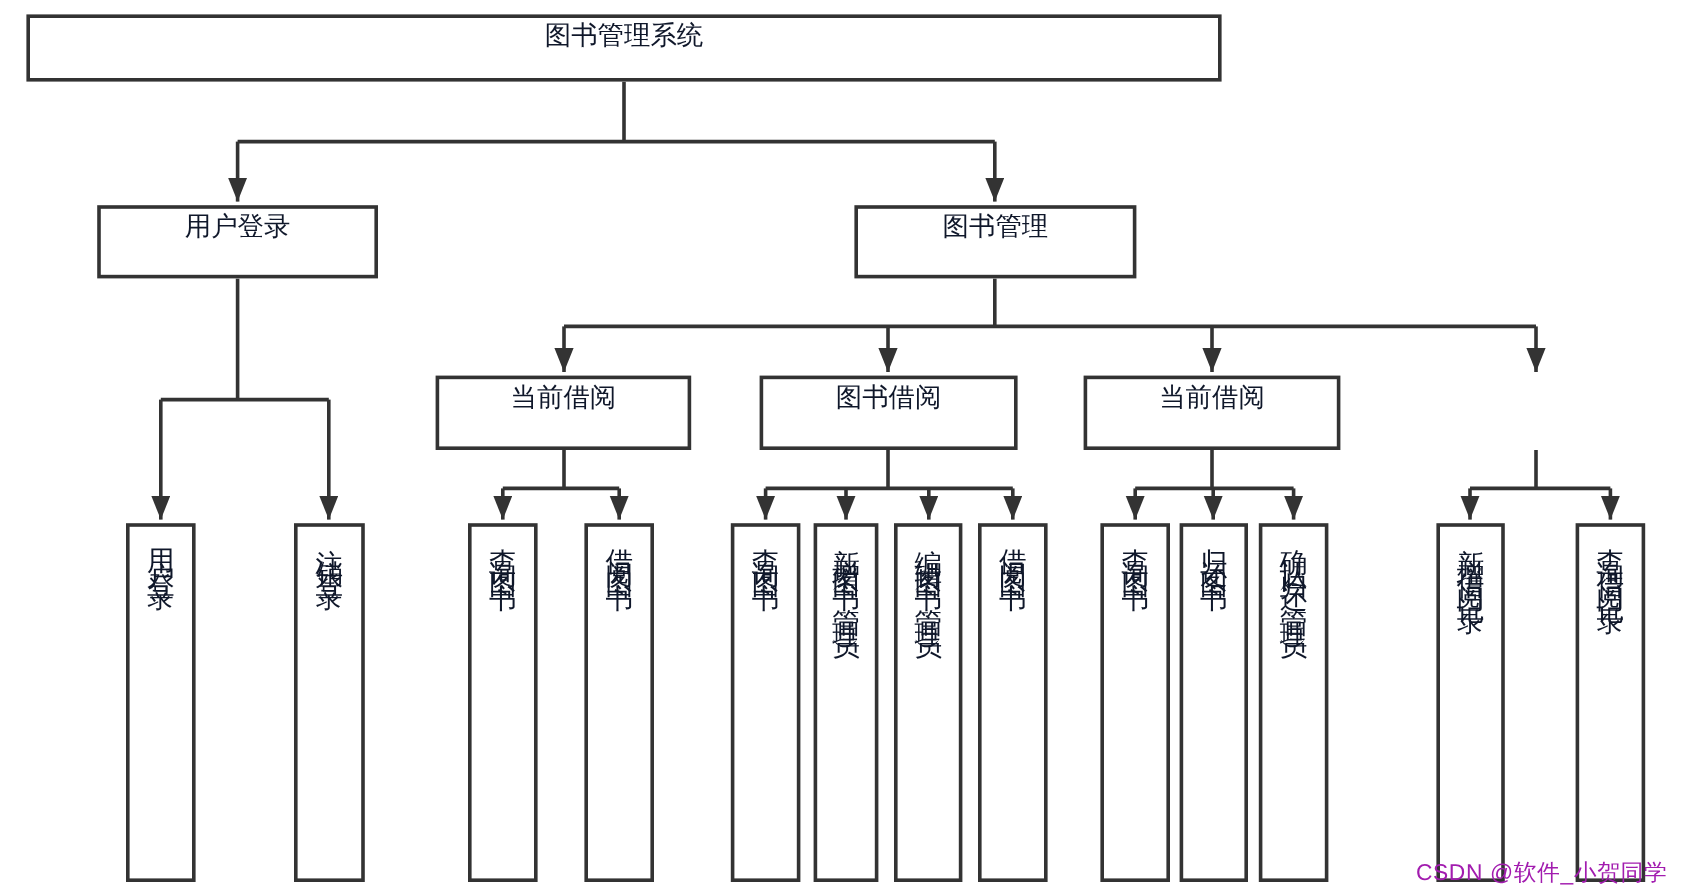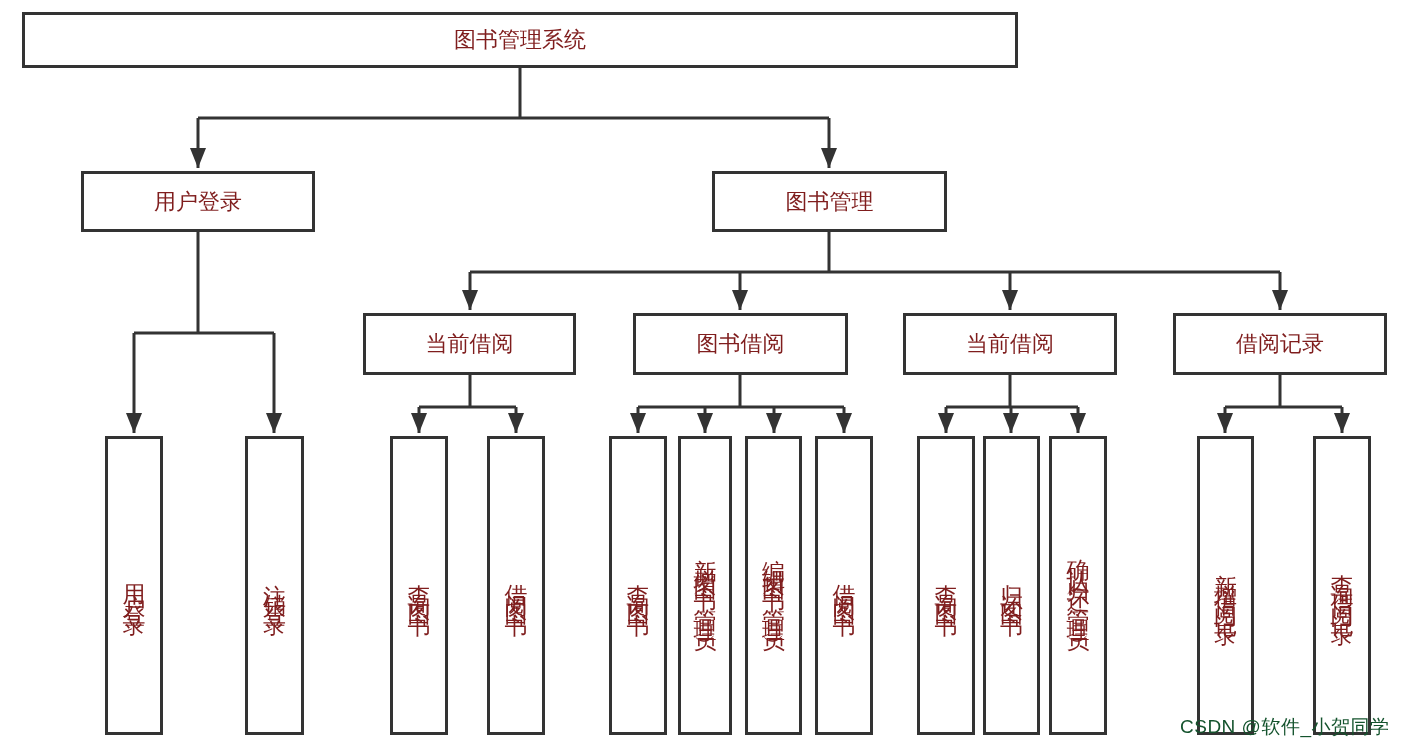--- a/index.html
+++ b/index.html
@@ -27,41 +27,41 @@
     stroke: #333333;
     stroke-width: 3;
     fill: none;
   }
   .node {
     position: absolute;
     box-sizing: border-box;
     border: 3px solid #333333;
     background: #ffffff;
     display: flex;
-    align-items: center;
+    align-items: flex-start;
     justify-content: center;
-    color: #7f1d1d;
+    color: #0f172a;
   }
   .h .lbl {
     font-size: 22px;
     white-space: nowrap;
   }
   .v .lbl {
     writing-mode: vertical-rl;
     text-orientation: mixed;
     font-size: 23px;
     line-height: 1;
     letter-spacing: 10px;
   }
   .watermark {
     position: absolute;
     left: 1180px;
     top: 714px;
     font-size: 19px;
-    color: #14532d;
+    color: #a21caf;
     letter-spacing: 0.5px;
     white-space: nowrap;
     z-index: 5;
   }
 </style>
 </head>
 <body>
 
 <div class="canvas">
 
@@ -119,23 +119,20 @@
 
   <div class="node h" style="left:363px;top:313px;width:213px;height:62px">
     <span class="lbl">当前借阅</span>
   </div>
   <div class="node h" style="left:903px;top:313px;width:214px;height:62px">
     <span class="lbl">当前借阅</span>
   </div>
   <div class="node h" style="left:633px;top:313px;width:215px;height:62px">
     <span class="lbl">图书借阅</span>
   </div>
-  <div class="node h" style="left:1173px;top:313px;width:214px;height:62px">
-    <span class="lbl">借阅记录</span>
-  </div>
 
   <div class="node v" style="left:105px;top:436px;width:58px;height:299px">
     <span class="lbl">用户登录</span>
   </div>
   <div class="node v" style="left:245px;top:436px;width:59px;height:299px">
     <span class="lbl">注销登录</span>
   </div>
 
   <div class="node v" style="left:390px;top:436px;width:58px;height:299px">
     <span class="lbl">查询图书</span>

